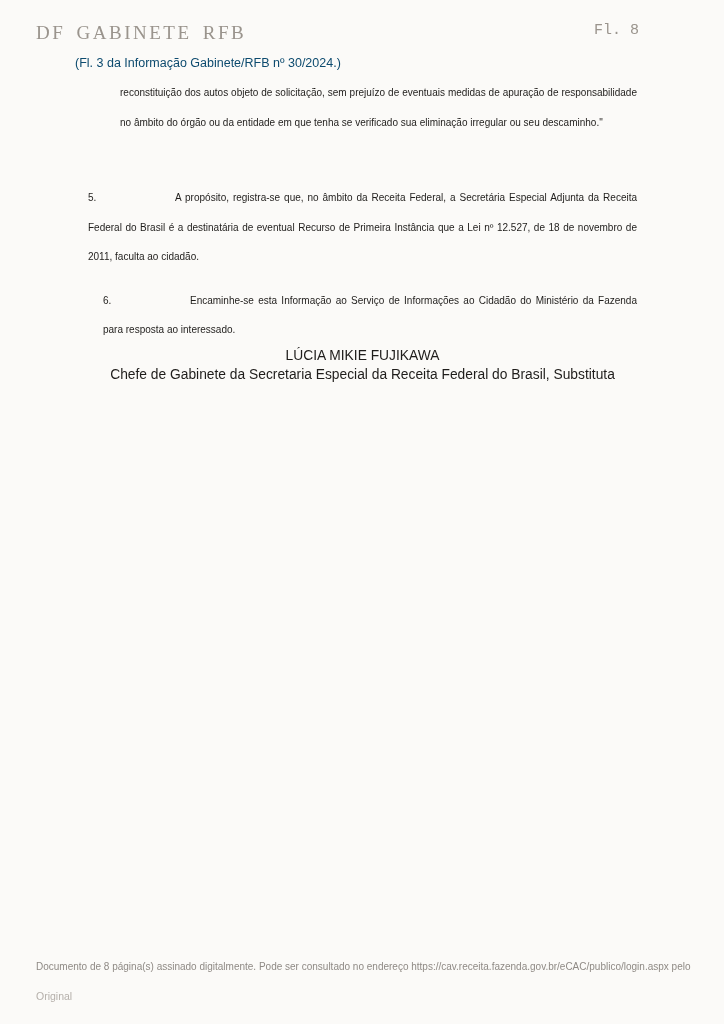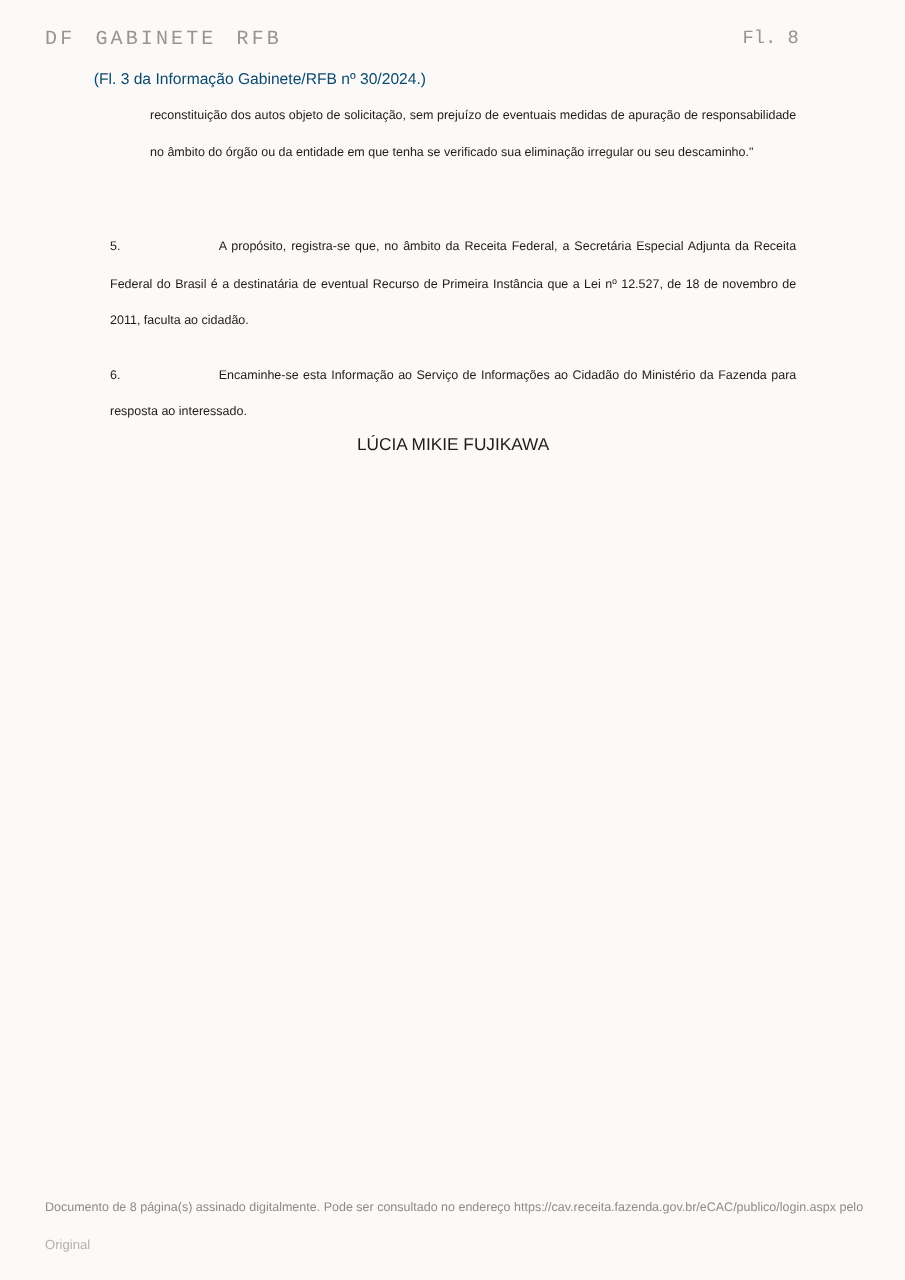--- a/index.html
+++ b/index.html
@@ -14,22 +14,22 @@
   }
   .page {
     position: absolute;
     inset: 0;
   }
   
   .header-left {
     position: absolute;
     left: 36px;
     top: 22px;
-    font-family: Liberation Mono, monospace;
-    font-size: 16px;
+    font-family: Liberation Serif, serif;
+    font-size: 19px;
     letter-spacing: 2.5px;
     word-spacing: 4px;
     color: #9a948d;
   }
   .header-right {
     position: absolute;
     right: 85px;
     top: 22px;
     font-family: Liberation Mono, monospace;
     font-size: 15px;
@@ -56,21 +56,21 @@
     color: #1f1d1b;
   }
   .quote {
     margin-left: 32px;
     width: 517px;
     margin-bottom: 4px;
   }
   .numbered {
     margin-top: 46px;
   }
-  .numbered + .numbered { margin-top: 14px; }
+  .numbered + .numbered { margin-top: 14px; margin-left: 15px; }
   .para-num {
     display: inline-block;
     width: 87px;
   }
   
   .signature {
     position: absolute;
     left: 88px;
     top: 347px;
     width: 549px;
@@ -116,20 +116,21 @@
     </div>
 
     <div class="para numbered">
       <span class="para-num">6.</span><span>Encaminhe-se esta Informação ao Serviço de Informações ao Cidadão do Ministério da Fazenda para resposta ao interessado.</span>
     </div>
 
   </div>
 
   <div class="signature">
     <div>LÚCIA MIKIE FUJIKAWA</div>
+    <div>Chefe de Gabinete da Secretaria Especial da Receita Federal do Brasil, Substituta</div>
   </div>
 
   <div class="footer">
     <div>Documento de 8 página(s) assinado digitalmente. Pode ser consultado no endereço https://cav.receita.fazenda.gov.br/eCAC/publico/login.aspx pelo</div>
     <div class="original">Original</div>
   </div>
 
 </div>
 
 </body></html>

